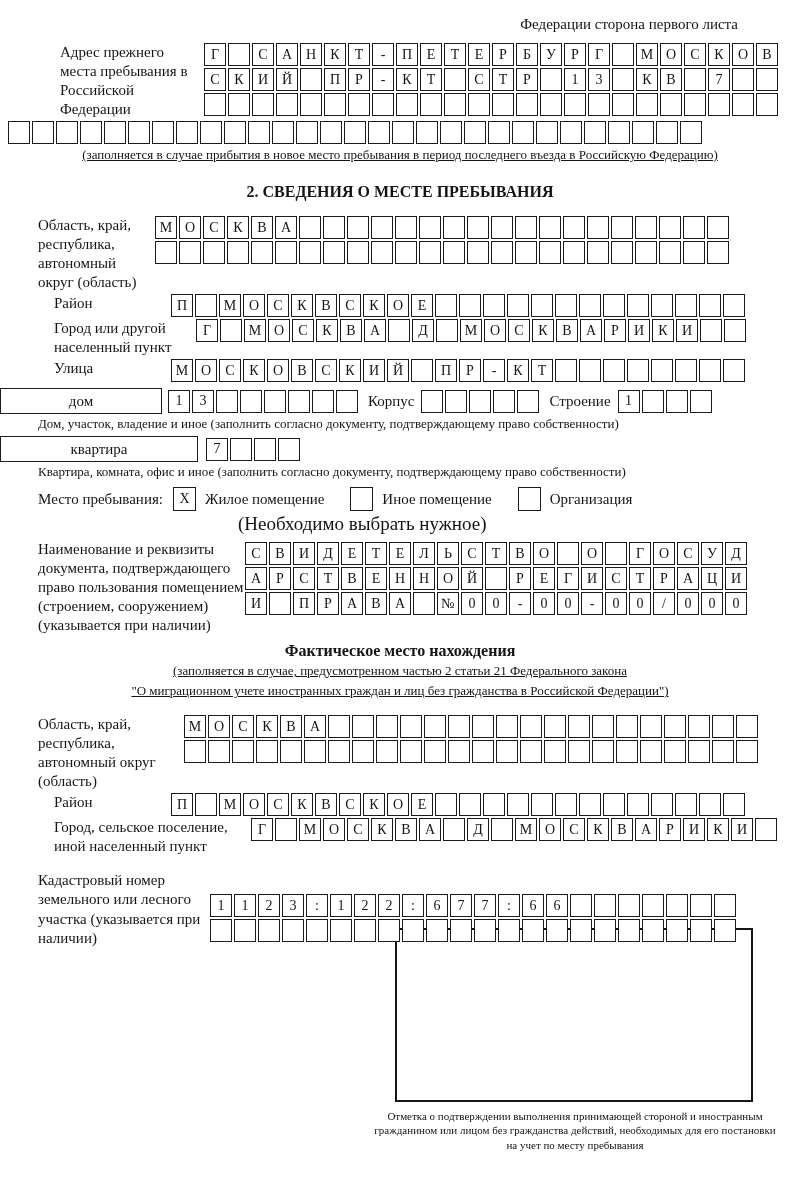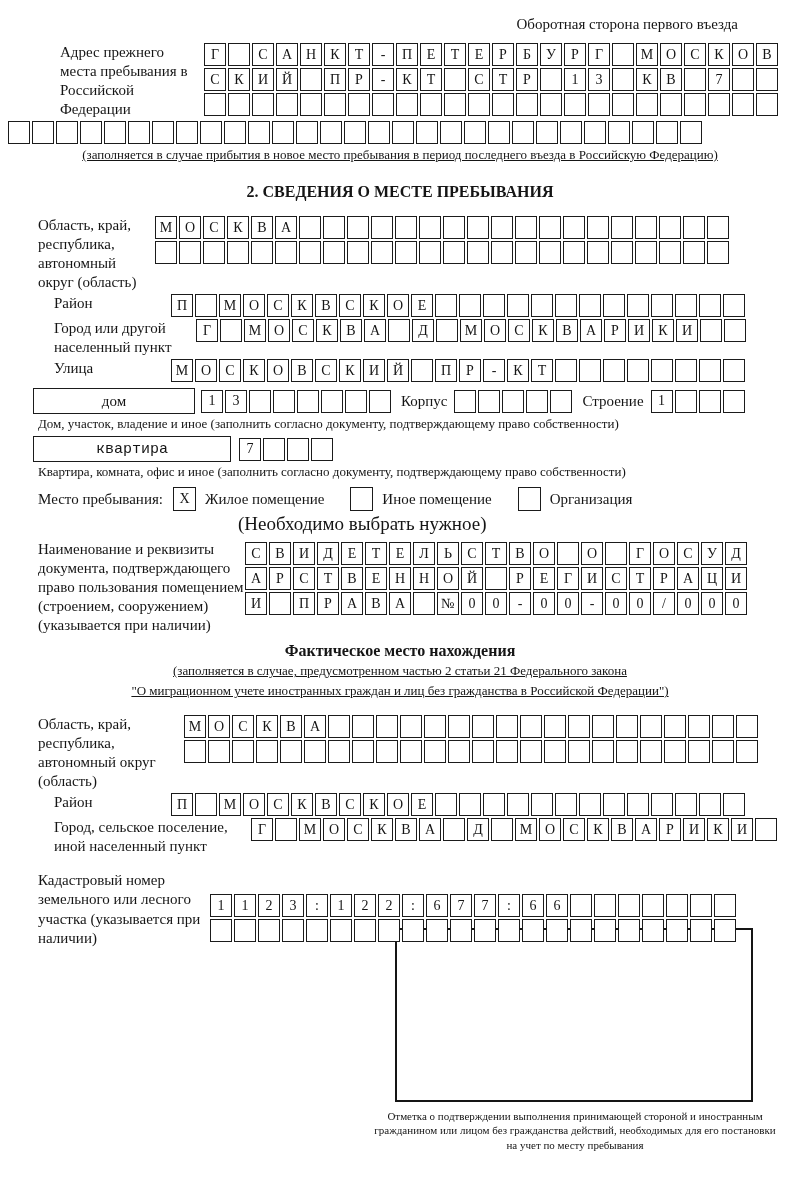--- a/index.html
+++ b/index.html
@@ -38,25 +38,25 @@
   .w-narrow{width:117px;}
   .w-city{width:142px;}
   .w-city2{width:197px;}
   .w-oblast2{width:146px;}
   .w-doc{width:207px;}
   .w-cad{width:172px;}
 
   .simple-row{margin-left:54px;margin-top:2px;}
   .simple-row .cells{margin-top:0;}
 
-  .house-row{margin-left:33px;margin-top:6px;display:flex;align-items:center;}
+  .house-row{margin-top:6px;display:flex;align-items:center;}
   .widebox{border:1.8px solid #1b1b1b;height:24px;display:inline-flex;
     align-items:center;justify-content:center;font-size:15px;flex:0 0 auto;}
   .box-dom{width:160px;margin-right:6px;}
-  .box-kv{width:196px;margin-right:8px;font-family:Liberation Mono, monospace;}
+  .box-kv{width:196px;margin-right:8px;}
   .inline-lbl{margin:0 7px 0 10px;}
 
   .stay-row{margin-left:38px;margin-top:6px;display:flex;align-items:center;}
   .cb{width:21px;height:22px;border:1.7px solid #1b1b1b;display:inline-flex;
     align-items:center;justify-content:center;font-size:14px;flex:0 0 auto;}
   .stay-row .lbl{margin-right:10px;}
   .opt{margin:0 26px 0 9px;}
   .stay-note{font-size:19px;margin:2px 0 0 238px;}
 
   .doc-block{margin-top:5px;}
@@ -71,21 +71,21 @@
     border:2px solid #151515;background:#fff;
   }
   .stamp-caption{
     margin:7px 0 0 368px;width:414px;text-align:center;
     font-size:11px;line-height:1.32;
   }
 </style>
 </head>
 <body>
 
-<div class="back-title">Оборотная сторона первого въезда</div>
+<div class="back-title">Федерации сторона первого листа</div>
 
 <div class="addr-block flexrow">
   <div class="lbl">Адрес прежнего места пребывания в Российской Федерации</div>
   <div class="rows addr-rows">
     <div class="cells">
         <span class="cell">Г</span>
         <span class="cell"></span>
         <span class="cell">С</span>
         <span class="cell">А</span>
         <span class="cell">Н</span>

